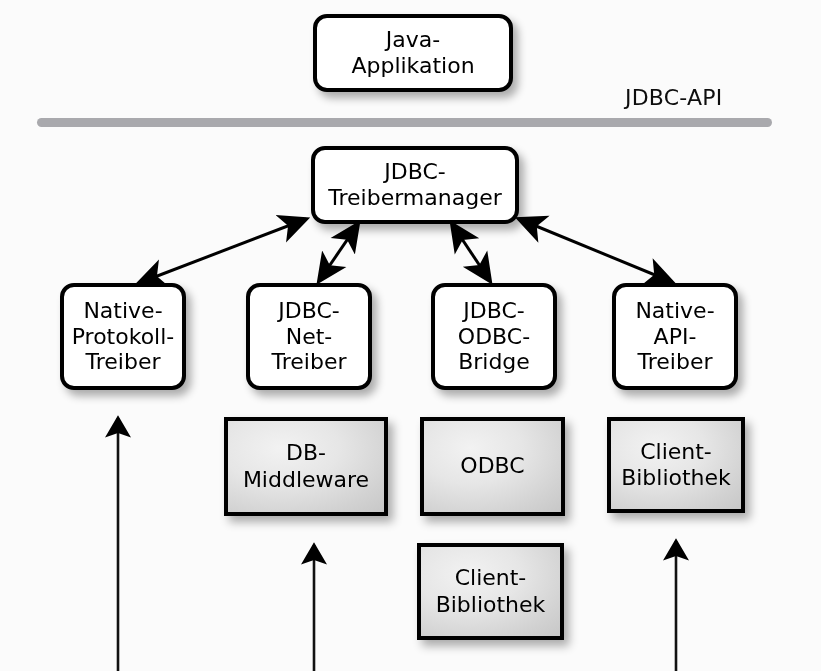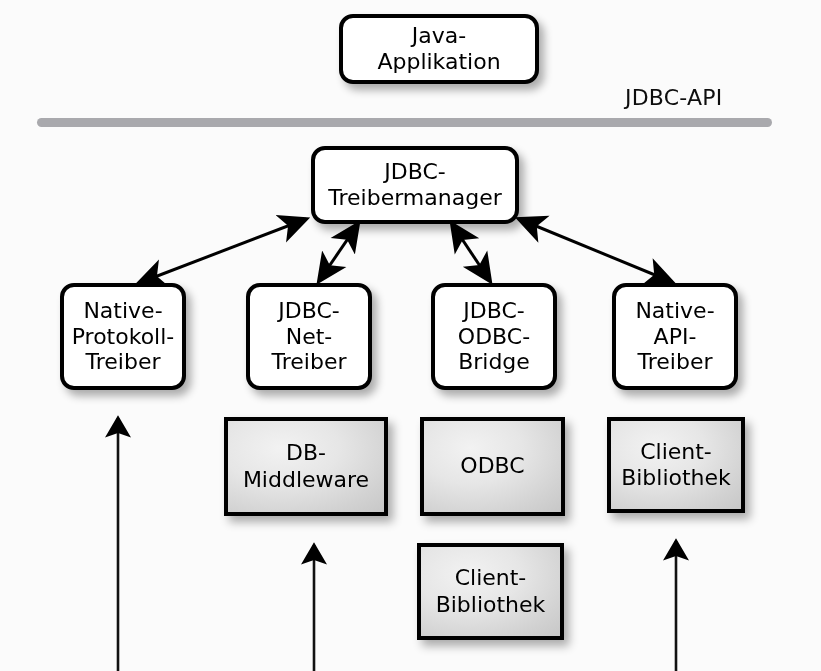--- a/index.html
+++ b/index.html
@@ -107,21 +107,21 @@
     <line x1="118" y1="671" x2="118" y2="418" stroke="#111111" stroke-width="2.6" marker-end="url(#ah-tall)"></line>
 
     <line x1="314" y1="671" x2="314" y2="545" stroke="#111111" stroke-width="2.6" marker-end="url(#ah-tall)"></line>
 
     <line x1="676" y1="671" x2="676" y2="541" stroke="#111111" stroke-width="2.6" marker-end="url(#ah-tall)"></line>
   </svg>
 
   <div class="api-label" style="left:625px; top:85px;">JDBC-API</div>
   <div class="api-bar" style="left:37px; top:118px; width:735px;"></div>
 
-  <div class="node" style="left:313px; top:14px; width:200px; height:70px;margin-left:26px;">
+  <div class="node" style="left:313px; top:14px; width:200px; height:78px;">
     <span class="label">Java-<br>Applikation</span>
   </div>
 
   <div class="node" style="left:311px; top:146px; width:208px; height:78px;">
     <span class="label">JDBC-<br>Treibermanager</span>
   </div>
 
   <div class="node" style="left:60px; top:283px; width:126px; height:107px;">
     <span class="label">Native-<br>Protokoll-<br>Treiber</span>
   </div>

